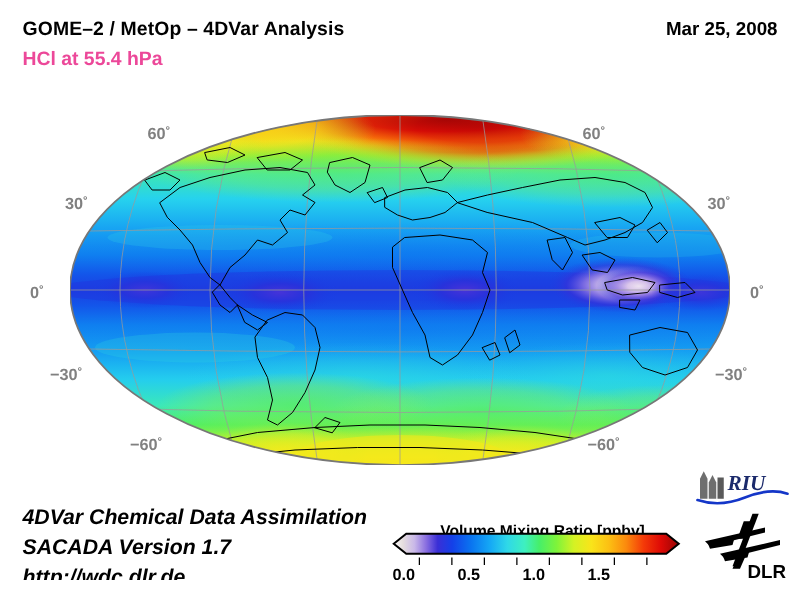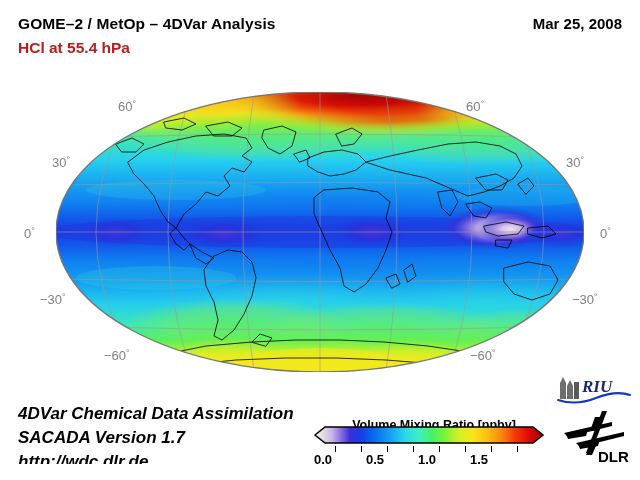--- a/index.html
+++ b/index.html
@@ -26,21 +26,21 @@
     color: #000000;
     letter-spacing: 0.1px;
     white-space: nowrap;
   }
   #title-sub {
     position: absolute;
     left: 18px;
     top: 39px;
     font-size: 15.5px;
     font-weight: bold;
-    color: #b91c1c;
+    color: #ec4899;
     white-space: nowrap;
     text-align: right;
   }
   #date-label {
     position: absolute;
     right: 18px;
     top: 15px;
     font-size: 15px;
     font-weight: bold;
     color: #000000;
@@ -61,20 +61,21 @@
     height: 280px;
   }
 
   
   .lat-label {
     position: absolute;
     font-size: 13px;
     color: #808080;
     white-space: nowrap;
     font-family: "Liberation Sans", sans-serif;
+    font-weight: bold;
   }
   .lat-label .deg {
     font-size: 9px;
     vertical-align: 4px;
   }
 
   
   .footer-line {
     position: absolute;
     left: 18px;

